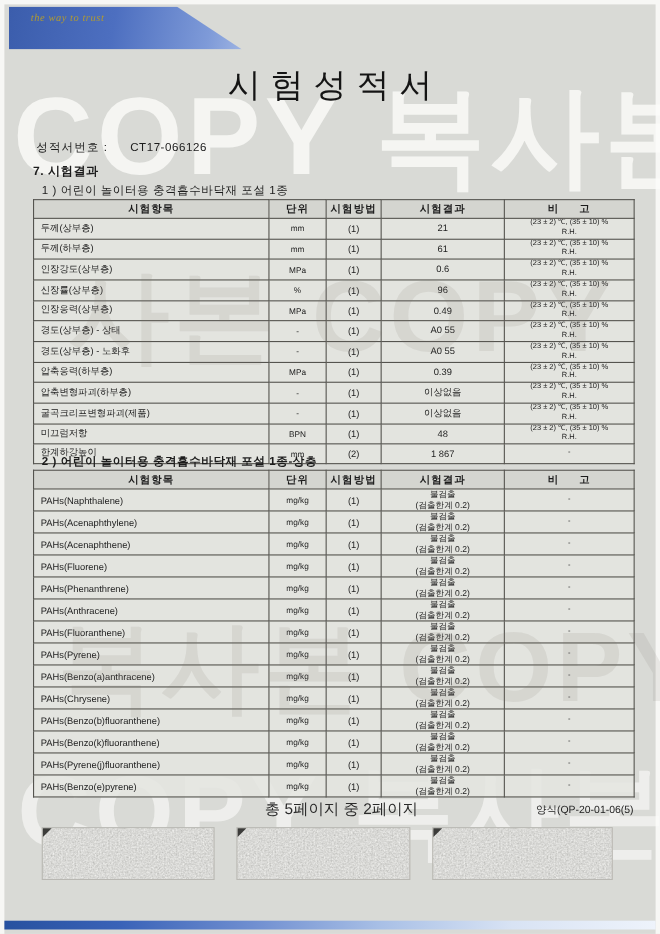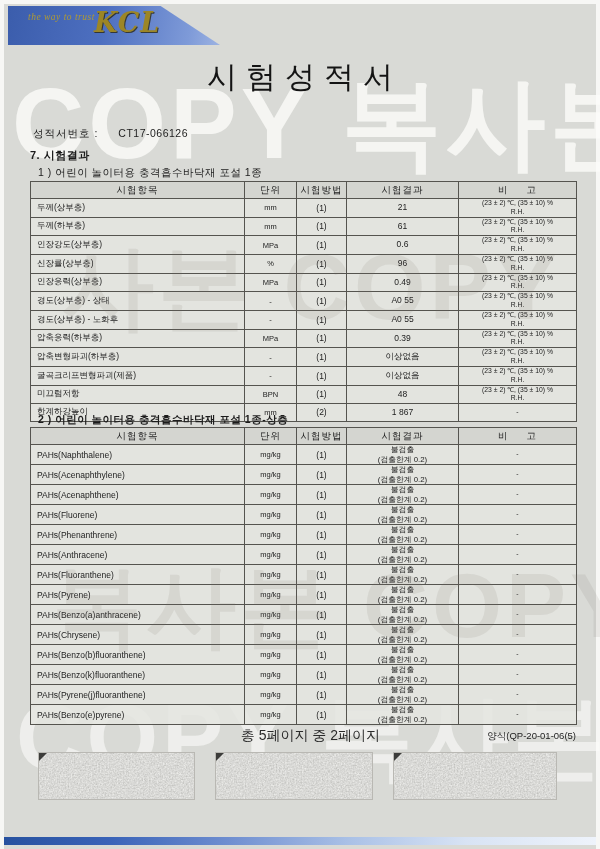--- a/index.html
+++ b/index.html
@@ -57,21 +57,21 @@
   
   table.rtable {
     position:absolute; left:30px; width:546px; z-index:2;
     border-collapse:collapse; table-layout:fixed;
     background:rgba(228,229,224,0.85);
   }
   .t1 { top:181px; }
   .t2 { top:427px; }
   .rtable th, .rtable td { border:1px solid #55544f; overflow:hidden; vertical-align:middle; }
   .rtable th {
-    font-size:9.5px; font-weight:normal; color:#1c1c1c;
+    font-size:9.5px; font-weight:bold; color:#1c1c1c;
     background:rgba(210,211,206,0.9); height:17px; letter-spacing:1px;
   }
   .t1 td { height:17.5px; }
   .t2 td { height:20px; }
   td.item   { font-size:8.5px; text-align:left; padding-left:6px; }
   td.unit   { font-size:7.5px; text-align:center; }
   td.method { font-size:8.5px; text-align:center; }
   td.result { font-size:8.5px; text-align:center; line-height:1.15; }
   td.remark { font-size:6.8px; text-align:center; line-height:1.3; }
   .t2 td.result { font-size:7.8px; line-height:1.2; }
@@ -99,21 +99,20 @@
 
 <div class="page"></div>
 
 <div class="wm wm-top">COPY 복사본</div>
 <div class="wm wm-mid1">사본 COPY</div>
 <div class="wm wm-mid2">복사본 COPY</div>
 <div class="wm wm-bottom">COPY 복사본</div>
 
 <div class="banner">
   <span class="tagline">the way to trust</span>
-  <span class="brand">KCL</span>
 </div>
 
 <div class="doc-title">시험성적서</div>
 
 <div class="report-line">
   <span>성적서번호 :</span><span class="no">CT17-066126</span>
 </div>
 
 <div class="section-title">7. 시험결과</div>
 

